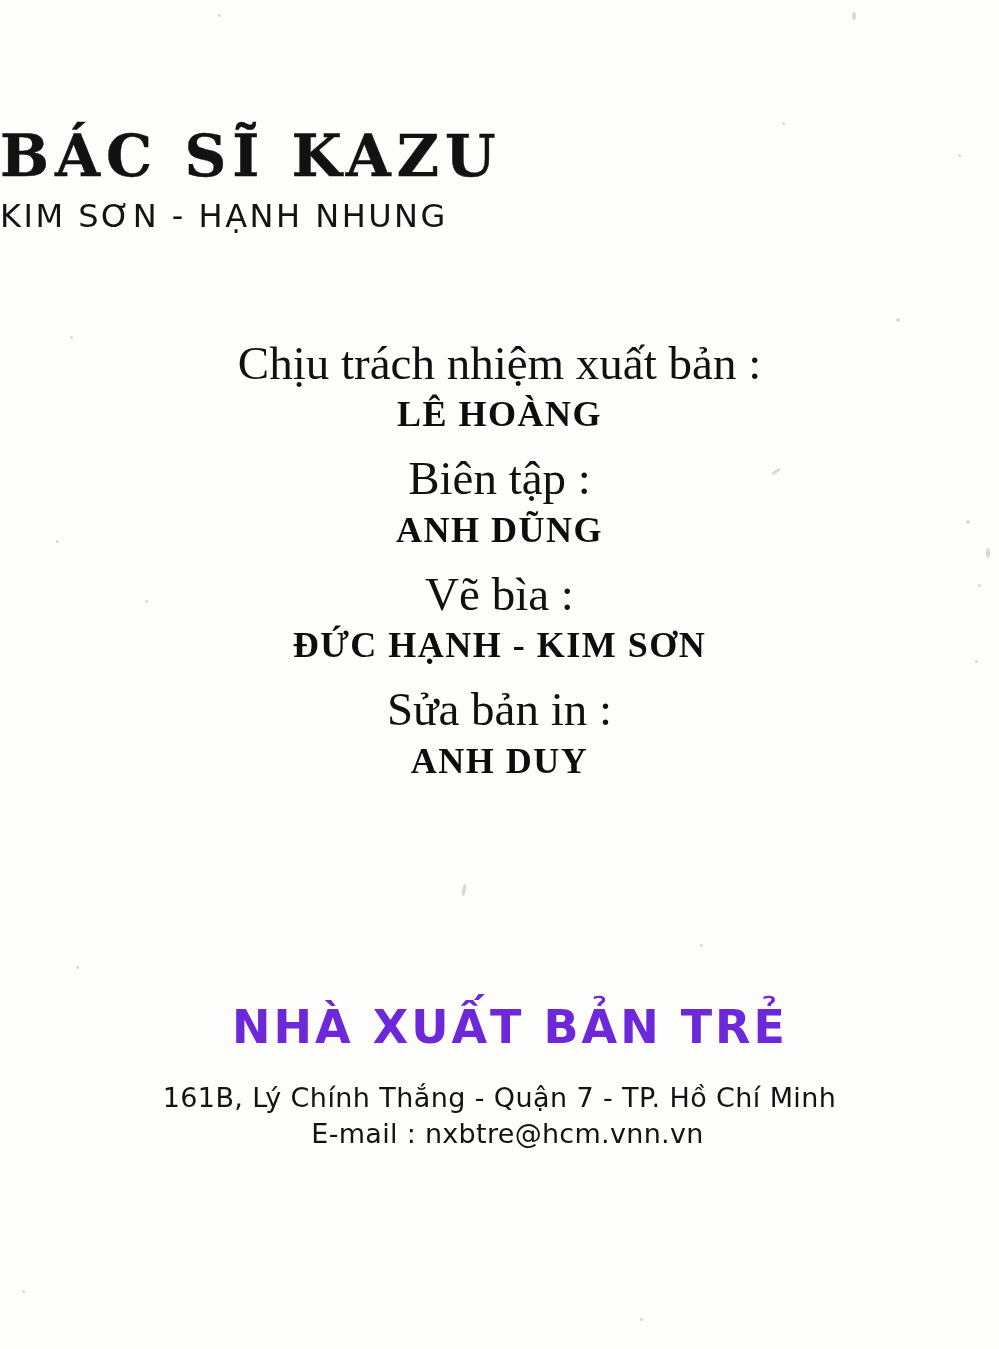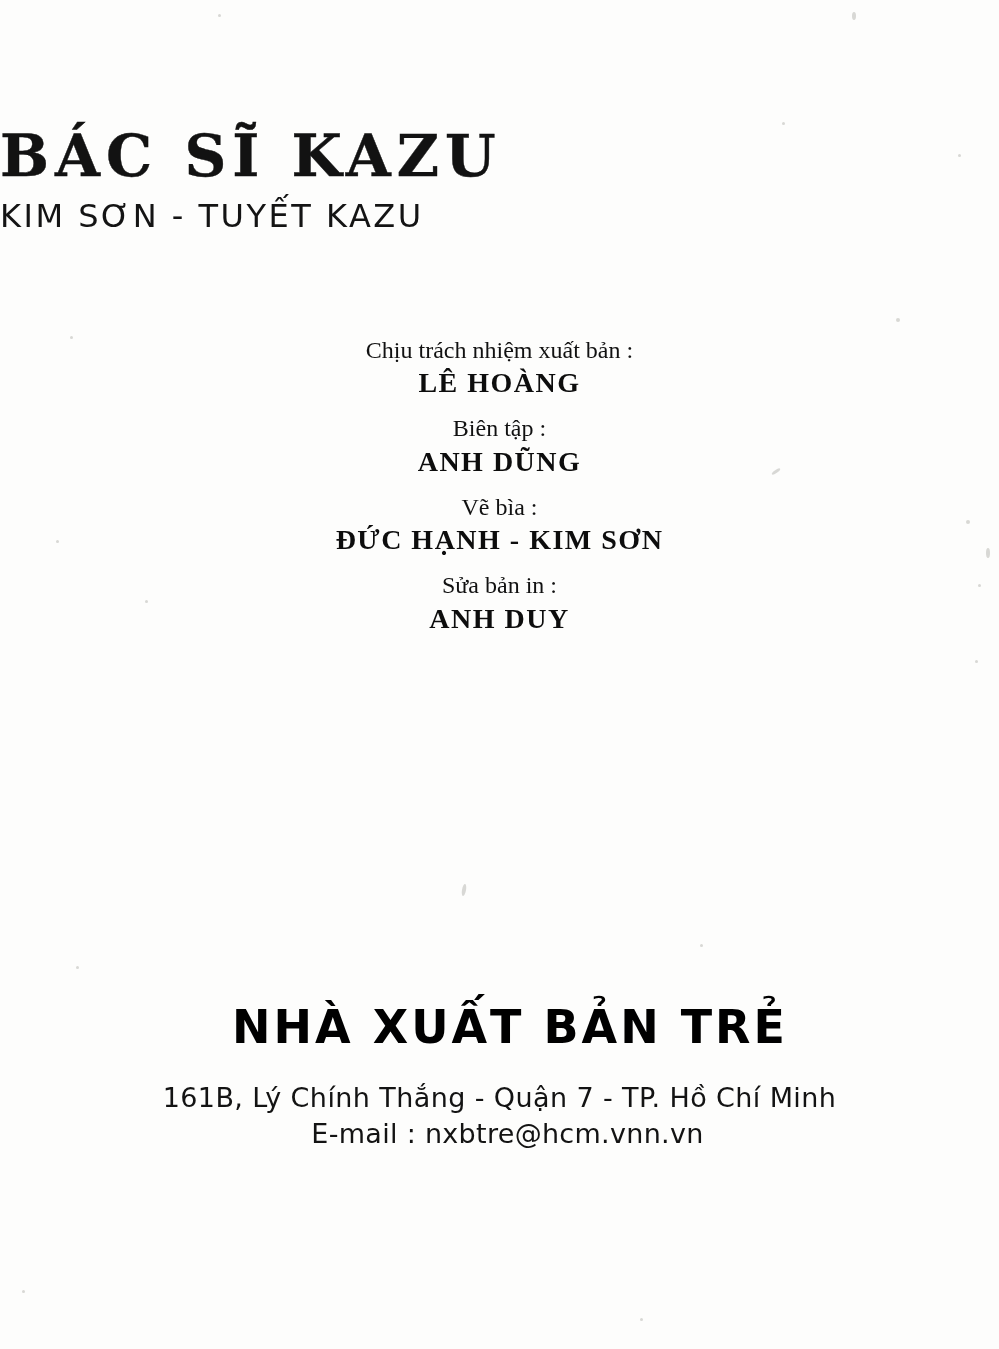--- a/index.html
+++ b/index.html
@@ -59,29 +59,29 @@
   
   .credits {
     position: absolute;
     top: 336px;
     left: 0;
     right: 0;
     text-align: center;
   }
   .credit-role {
     font-family: "Liberation Serif", serif;
-    font-size: 24px;
+    font-size: 47px;
     font-weight: 400;
     color: #111111;
     line-height: 1.18;
     margin-bottom: 2px;
   }
   .credit-name {
     font-family: "Liberation Serif", serif;
-    font-size: 28px;
+    font-size: 36px;
     font-weight: 700;
     letter-spacing: 1.5px;
     color: #0d0d0d;
     line-height: 1.22;
     margin-bottom: 14px;
   }
   .credit-pair:last-child .credit-name { margin-bottom: 0; }
 
   
   .publisher {
@@ -89,21 +89,21 @@
     top: 1000px;
     left: 0;
     right: 0;
     text-align: center;
   }
   .publisher-name {
     font-family: "DejaVu Sans", sans-serif;
     font-size: 46px;
     font-weight: 700;
     letter-spacing: 3px;
-    color: #000000;
+    color: #6d28d9;
     margin-left: 21px;
   }
   .publisher-address {
     margin-top: 26px;
     font-family: "DejaVu Sans", sans-serif;
     font-size: 27px;
     font-weight: 400;
     letter-spacing: .4px;
     color: #131313;
     line-height: 1.35;
@@ -145,21 +145,21 @@
   <div class="speck" style="left:145px;top:600px;width:3px;height:3px;"></div>
   <div class="speck" style="left:975px;top:660px;width:3px;height:3px;"></div>
   <div class="speck" style="left:462px;top:884px;width:4px;height:12px;transform:rotate(10deg);"></div>
   <div class="speck" style="left:76px;top:966px;width:3px;height:3px;"></div>
   <div class="speck" style="left:700px;top:944px;width:3px;height:3px;"></div>
   <div class="speck" style="left:22px;top:1290px;width:3px;height:3px;"></div>
   <div class="speck" style="left:640px;top:1318px;width:3px;height:3px;"></div>
 
   <div class="title-block">
     <div class="book-title">BÁC SĨ KAZU</div>
-    <div class="authors">KIM SƠN - TUYẾT KAZU</div>
+    <div class="authors">KIM SƠN - HẠNH NHUNG</div>
   </div>
 
   <div class="credits">
     <div class="credit-pair">
       <div class="credit-role">Chịu trách nhiệm xuất bản :</div>
       <div class="credit-name">LÊ HOÀNG</div>
     </div>
     <div class="credit-pair">
       <div class="credit-role">Biên tập :</div>
       <div class="credit-name">ANH DŨNG</div>

